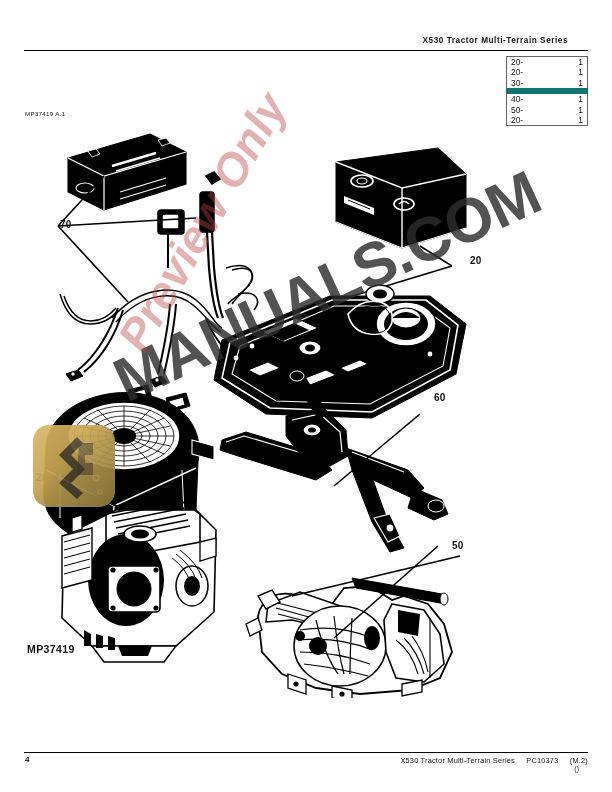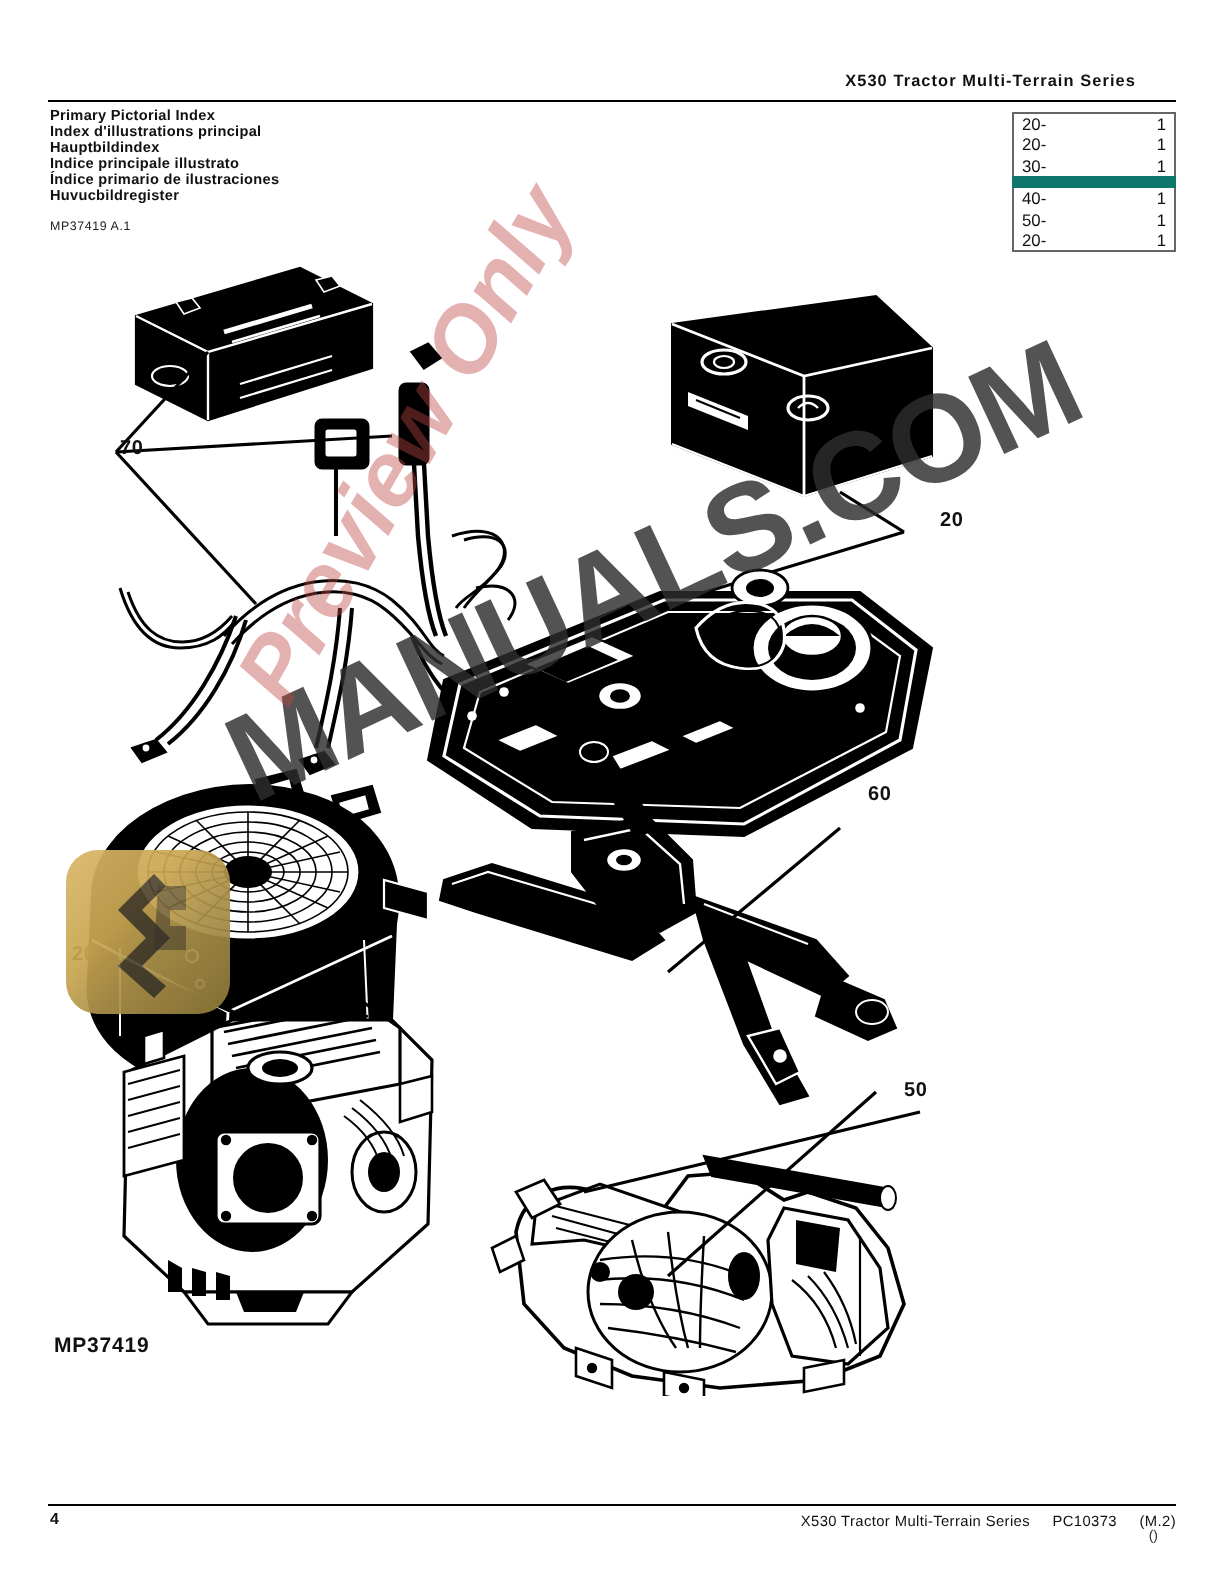--- a/index.html
+++ b/index.html
@@ -93,28 +93,20 @@
   .ftr-mark{position:absolute;right:33px;top:765px;font-size:7px;color:#333;}
 </style>
 </head>
 <body>
 
 <div class="page">
 
   <div class="hdr-title">X530 Tractor Multi-Terrain Series</div>
   <div class="hdr-rule"></div>
 
-  <div class="idx-titles">
-    <div>Primary Pictorial Index</div>
-    <div>Index d'illustrations principal</div>
-    <div>Hauptbildindex</div>
-    <div>Indice principale illustrato</div>
-    <div>Índice primario de ilustraciones</div>
-    <div>Huvucbildregister</div>
-  </div>
 
   <div class="mp-code">MP37419 A.1</div>
 
   <table class="reftable">
     <tbody>
       <tr>
         <td class="l">20-</td>
         <td class="r">1</td>
       </tr>
       <tr>
@@ -442,21 +434,21 @@
     </g>
   </svg>
   </div>
 
   <div class="callout" style="left:60px;top:219px;">70</div>
   <div class="callout" style="left:470px;top:255px;">20</div>
   <div class="callout" style="left:434px;top:392px;">60</div>
   <div class="callout" style="left:36px;top:472px;">20</div>
   <div class="callout" style="left:452px;top:540px;text-align:right;">50</div>
 
-  <div style="position:absolute;left:27px;top:643px;font-size:10.5px;font-weight:bold;letter-spacing:.4px;color:#111;margin-top:24px;">MP37419</div>
+  <div style="position:absolute;left:27px;top:643px;font-size:10.5px;font-weight:bold;letter-spacing:.4px;color:#111;">MP37419</div>
 
   <div class="wm-main">
     <div class="t">MANUALS.COM</div>
   </div>
   <div class="wm-prev">Preview Only</div>
 
   <div class="wm-badge">
     <svg width="82" height="82" viewBox="0 0 82 82" xmlns="http://www.w3.org/2000/svg">
       <path d="M44 12 L26 30 L40 44 L26 58 L44 74 L50 68 L38 58 L52 44 L38 30 L50 18 Z" fill="#2f2c28" opacity=".78"></path>
       <path d="M46 18 L60 18 L60 30 L52 30 L52 38 L60 38 L60 50 L44 50 Z" fill="#3a352e" opacity=".5"></path>

